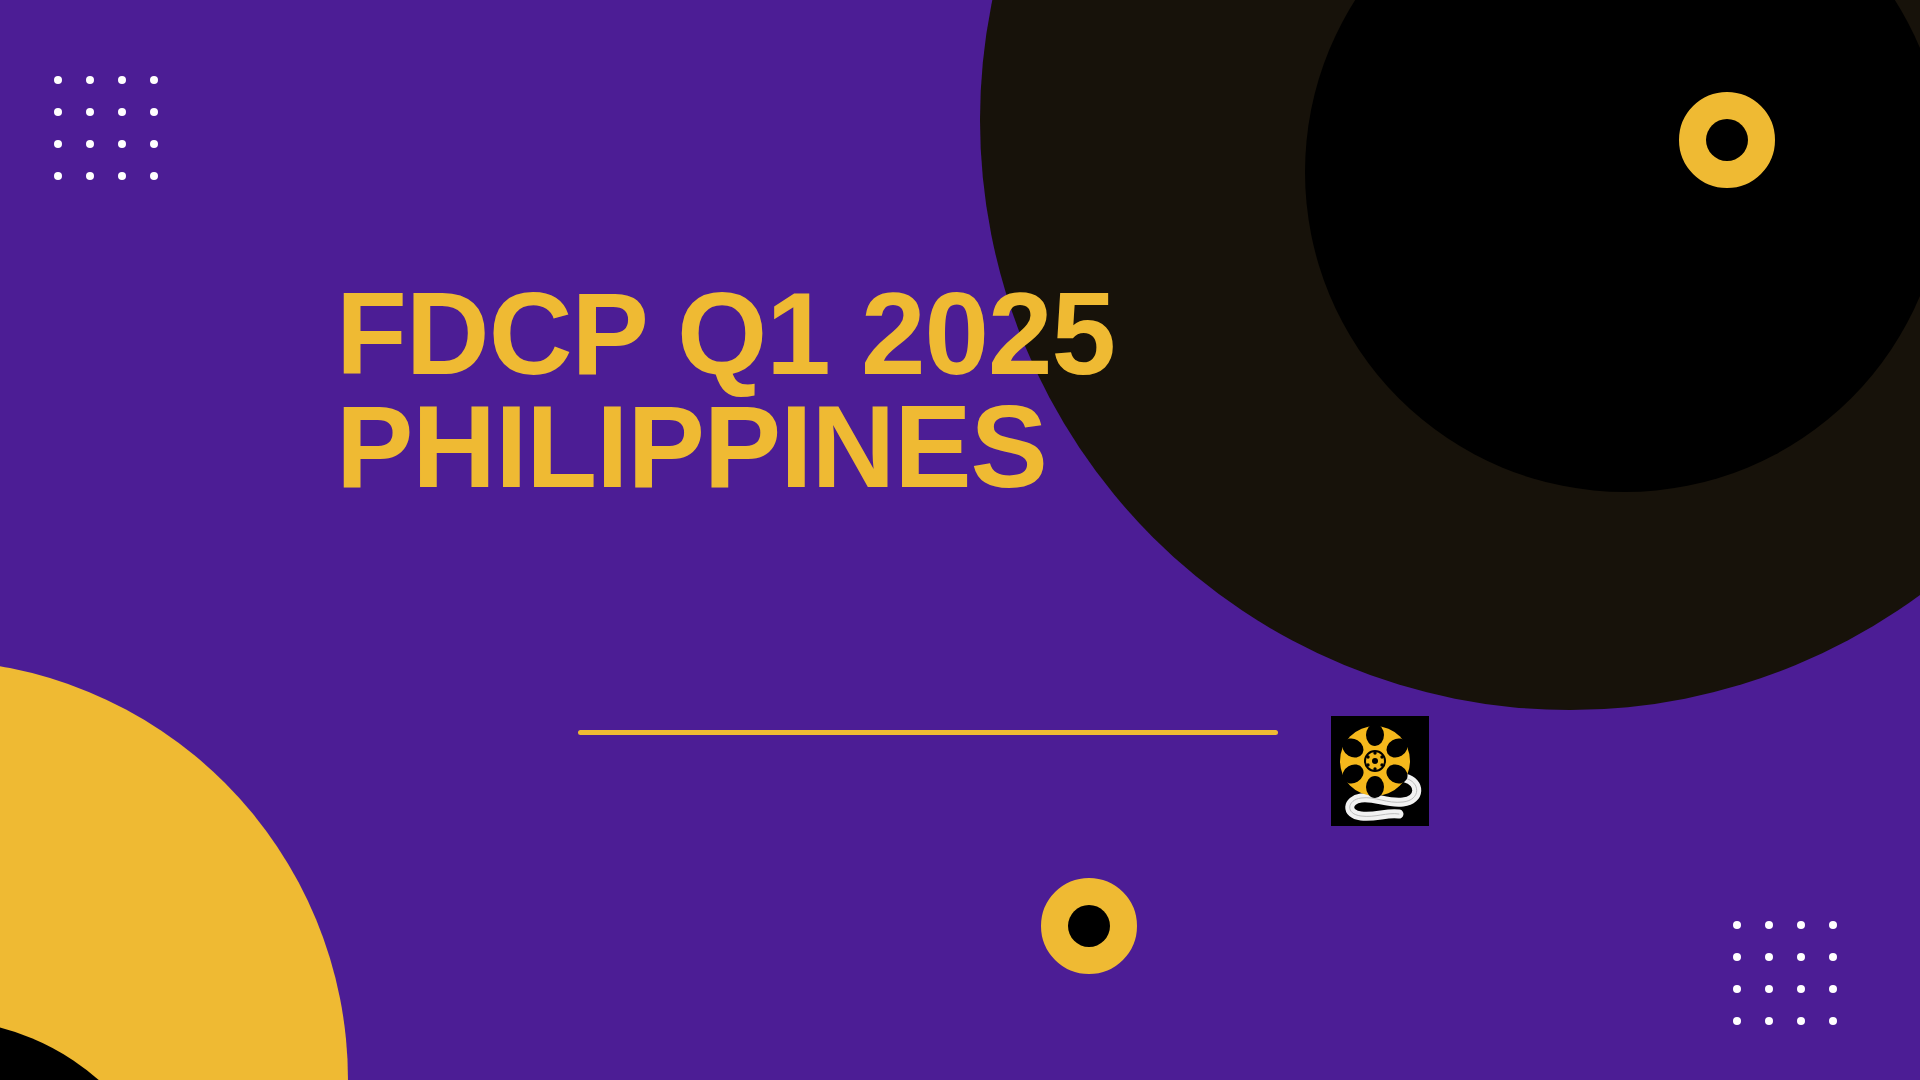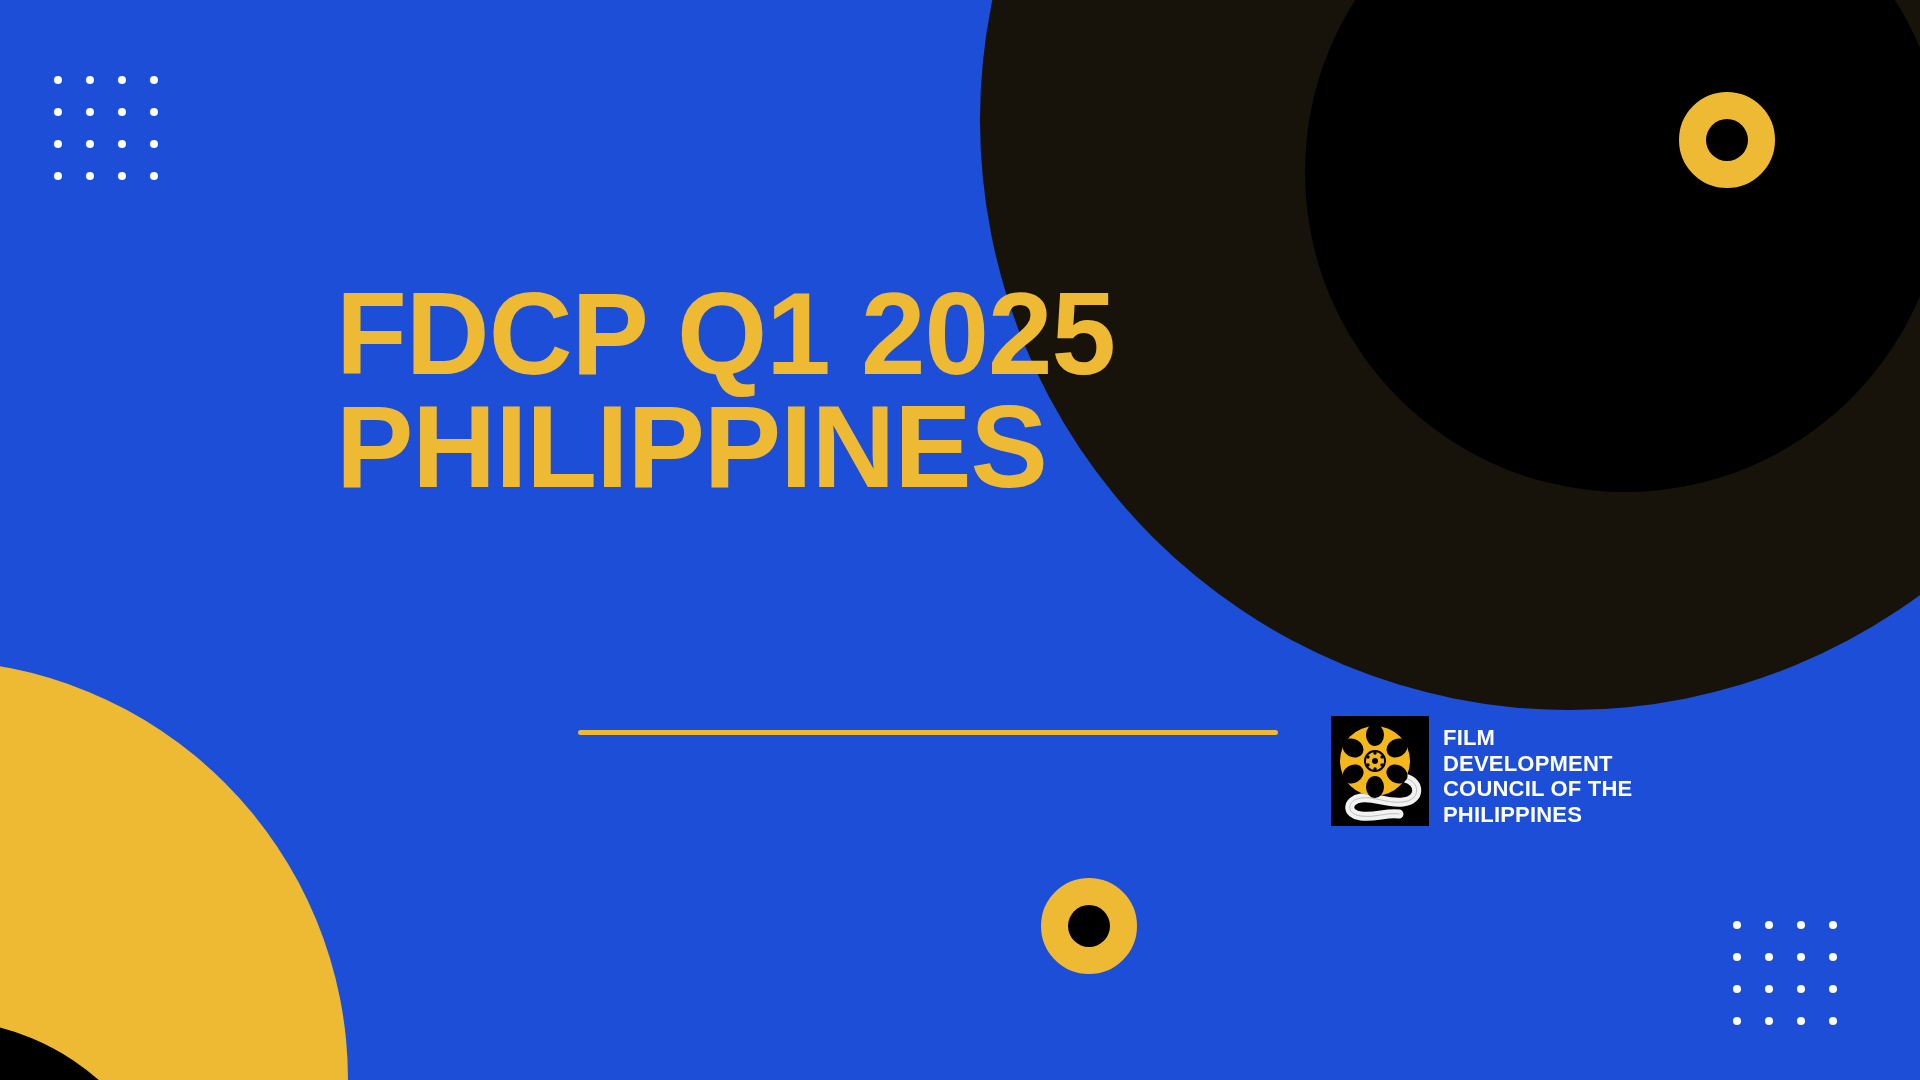--- a/index.html
+++ b/index.html
@@ -9,21 +9,21 @@
   }
   body {
     font-family: "Liberation Sans", sans-serif;
   }
 
   #slide {
     position: relative;
     width: 1920px;
     height: 1080px;
     overflow: hidden;
-    background: #1d4ed8;
+    background: #4c1d95;
   }
 
   
   .deco { position: absolute; pointer-events: none; }
 
   
   .olive-ring {
     left: 980px;
     top: -470px;
     width: 1180px;
@@ -242,21 +242,15 @@
         <circle cx="44" cy="45" r="10" fill="#F5B81C" stroke="#000000" stroke-width="2"></circle>
         <circle cx="44" cy="45" r="3" fill="#000000"></circle>
         <circle cx="44" cy="37" r="1.7" fill="#000000"></circle>
         <circle cx="51" cy="41" r="1.7" fill="#000000"></circle>
         <circle cx="51" cy="49" r="1.7" fill="#000000"></circle>
         <circle cx="44" cy="53" r="1.7" fill="#000000"></circle>
         <circle cx="37" cy="49" r="1.7" fill="#000000"></circle>
         <circle cx="37" cy="41" r="1.7" fill="#000000"></circle>
       </svg>
     </div>
-    <div class="logo-text">
-      <span>FILM</span>
-      <span>DEVELOPMENT</span>
-      <span>COUNCIL OF THE</span>
-      <span>PHILIPPINES</span>
-    </div>
   </div>
 
 </div>
 
 </body></html>

